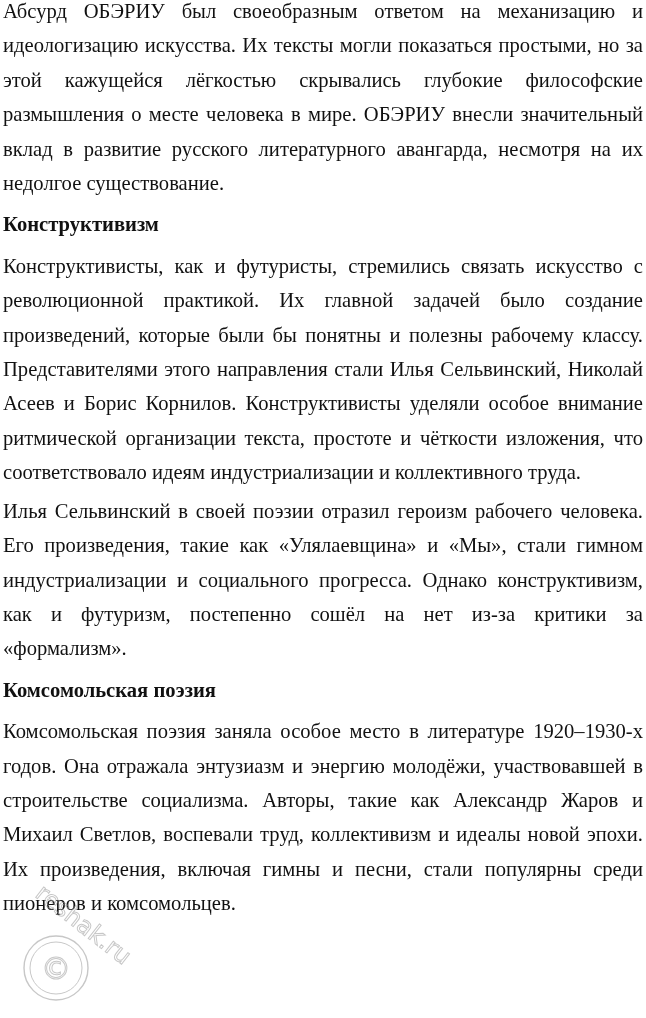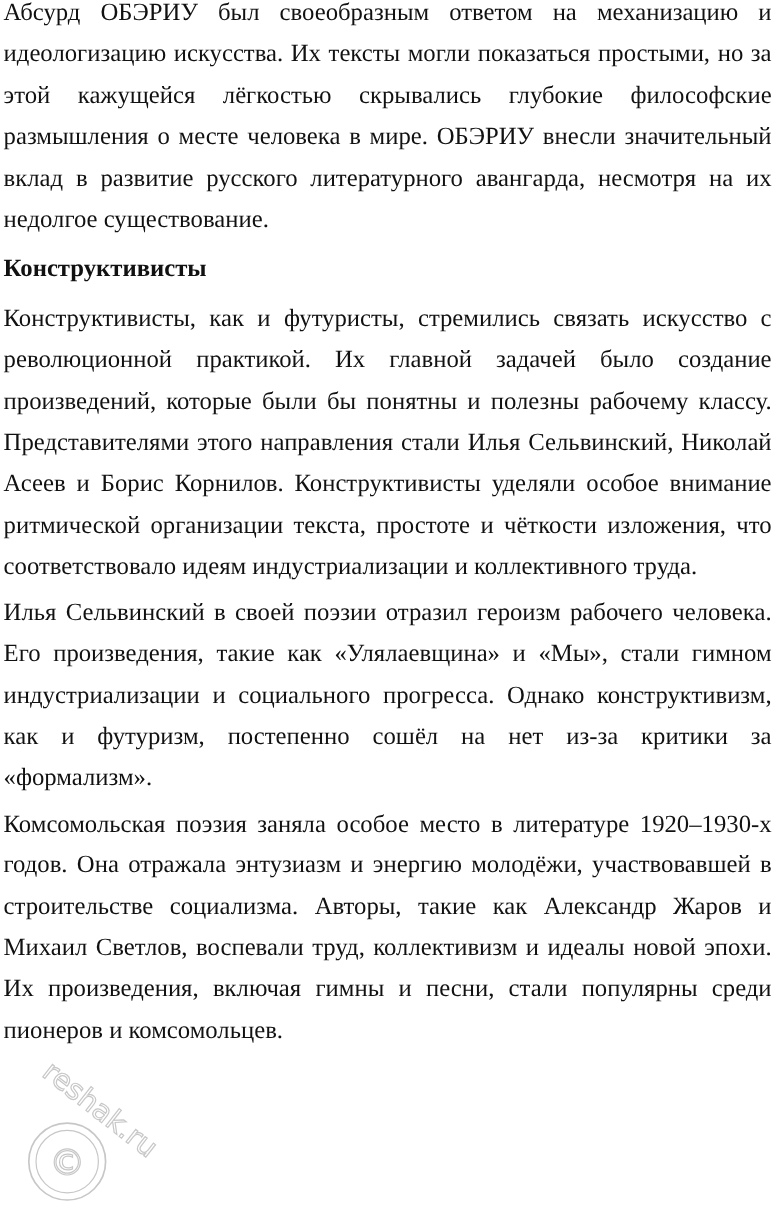--- a/index.html
+++ b/index.html
@@ -43,24 +43,25 @@
       pointer-events: none;
       opacity: 0.55;
     }
   </style>
 </head>
 <body>
 
 <div class="page">
   <p class="para">Абсурд ОБЭРИУ был своеобразным ответом на механизацию и идеологизацию искусства. Их тексты могли показаться простыми, но за этой кажущейся лёгкостью скрывались глубокие философские размышления о месте человека в мире. ОБЭРИУ внесли значительный вклад в развитие русского литературного авангарда, несмотря на их недолгое существование.</p>
 
-  <h2 class="heading">Конструктивисты</h2>
+  <h2 class="heading">Конструктивизм</h2>
   <p class="para">Конструктивисты, как и футуристы, стремились связать искусство с революционной практикой. Их главной задачей было создание произведений, которые были бы понятны и полезны рабочему классу. Представителями этого направления стали Илья Сельвинский, Николай Асеев и Борис Корнилов. Конструктивисты уделяли особое внимание ритмической организации текста, простоте и чёткости изложения, что соответствовало идеям индустриализации и коллективного труда.</p>
   <p class="para">Илья Сельвинский в своей поэзии отразил героизм рабочего человека. Его произведения, такие как «Улялаевщина» и «Мы», стали гимном индустриализации и социального прогресса. Однако конструктивизм, как и футуризм, постепенно сошёл на нет из-за критики за «формализм».</p>
 
+  <h2 class="heading">Комсомольская поэзия</h2>
   <p class="para">Комсомольская поэзия заняла особое место в литературе 1920–1930-х годов. Она отражала энтузиазм и энергию молодёжи, участвовавшей в строительстве социализма. Авторы, такие как Александр Жаров и Михаил Светлов, воспевали труд, коллективизм и идеалы новой эпохи. Их произведения, включая гимны и песни, стали популярны среди пионеров и комсомольцев.</p>
 </div>
 
 <div class="watermark">
   <svg width="130" height="140" viewBox="0 0 130 140">
     <circle cx="42" cy="100" r="32" fill="none" stroke="#9a9a9a" stroke-width="1.4"></circle>
     <circle cx="42" cy="100" r="26" fill="none" stroke="#9a9a9a" stroke-width="1"></circle>
     <text x="42" y="111" text-anchor="middle" font-family="DejaVu Sans, sans-serif" font-size="30" fill="none" stroke="#9a9a9a" stroke-width="1">©</text>
     <text x="20" y="28" transform="rotate(38 20 28)" font-family="DejaVu Sans, sans-serif" font-size="24" fill="none" stroke="#9a9a9a" stroke-width="1">reshak.ru</text>
   </svg>

